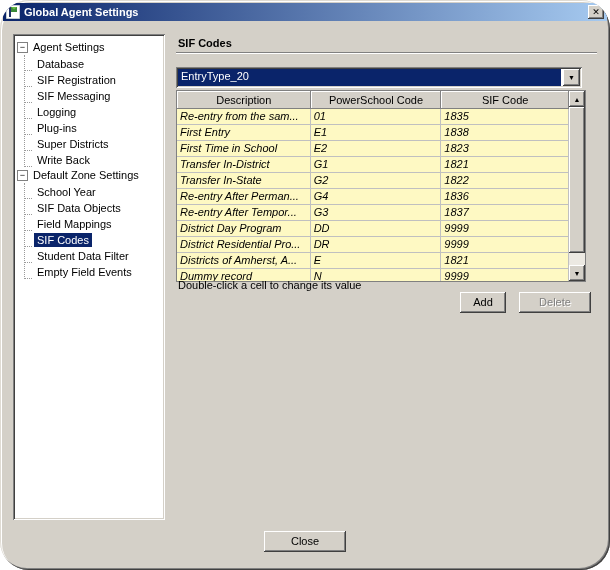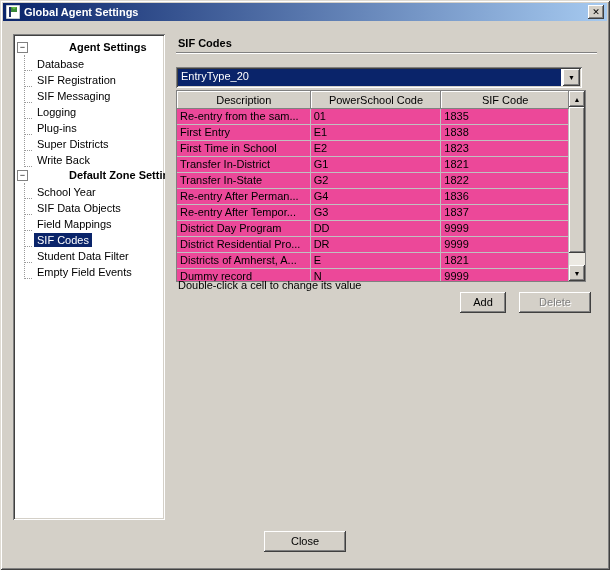--- a/index.html
+++ b/index.html
@@ -14,20 +14,21 @@
     position: relative;
     width: 610px;
     height: 570px;
     background: var(--chrome, #d4d0c8);
     box-shadow:
       inset 1px 1px 0 #dfdbd3,
       inset -1px -1px 0 #404040,
       inset 2px 2px 0 #ffffff,
       inset -2px -2px 0 #808080;
     overflow: hidden;
+    border-radius: 29px;
   }
   
   .titlebar {
     position: absolute; left: 3px; top: 3px; right: 3px; height: 18px;
     background: linear-gradient(to right, var(--titlebar-start, #0a246a), var(--titlebar-end, #a6caf0));
     display: flex; align-items: center; padding: 0 3px;
   }
   .app-icon { width: 14px; height: 14px; flex: 0 0 auto; }
   .titlebar .title {
     color: #fff; font-weight: bold; margin-left: 4px; flex: 1;
@@ -54,21 +55,21 @@
     position: absolute; left: 13px; top: 34px; width: 152px; height: 486px;
     background: #fff; padding: 5px 2px 2px 3px; overflow: hidden;
   }
   .tree-row { height: 16px; display: flex; align-items: center; }
   .expander {
     width: 11px; height: 11px; flex: 0 0 auto;
     border: 1px solid #808080; background: #fff;
     font-size: 9px; line-height: 9px; text-align: center;
     margin: 0 3px 0 1px;
   }
-  .sec-label { font-weight: bold; padding: 0 2px; white-space: nowrap; margin-left: 36px; }
+  .sec-label { font-weight: normal; padding: 0 2px; white-space: nowrap; }
   .tree-children { margin-left: 8px; border-left: 1px dotted #9a9a9a; }
   .tree-item { height: 16px; display: flex; align-items: flex-end; }
   .tree-item .dash { width: 7px; border-top: 1px dotted #9a9a9a; margin-right: 2px; flex: 0 0 auto; }
   .tree-item .lbl { padding: 1px 3px; white-space: nowrap; }
   .tree-item.selected .lbl { background: var(--selection, #0a246a); color: #fff; }
   
   .heading { position: absolute; left: 178px; top: 37px; font-weight: bold; }
   .divider {
     position: absolute; left: 176px; top: 52px; width: 421px; height: 2px;
     border-top: 1px solid #808080; border-bottom: 1px solid #fff;
@@ -83,32 +84,32 @@
     white-space: nowrap; overflow: hidden;
   }
   .combo-btn {
     width: 17px; margin: 2px; flex: 0 0 auto;
     display: flex; align-items: center; justify-content: center;
     font-size: 7px; line-height: 1;
   }
   
   .table-wrap {
     position: absolute; left: 176px; top: 90px; width: 410px; height: 192px;
-    background: #ec4899; border: 1px solid #808080; display: flex;
+    background: #fef9c3; border: 1px solid #808080; display: flex;
   }
   .table-main { width: 392px; overflow: hidden; }
   .thead { display: flex; height: 18px; }
   .th {
     background: var(--chrome, #d4d0c8);
     box-shadow: inset -1px -1px 0 #808080, inset 1px 1px 0 #fff;
     display: flex; align-items: center; justify-content: center;
     white-space: nowrap; overflow: hidden;
   }
   .tbody { overflow: hidden; height: 172px; }
-  .tr { display: flex; height: 16px; }
+  .tr { display: flex; height: 16px; font-style: italic; }
   .td {
     border-right: 1px solid #c0c0c0; border-bottom: 1px solid #c0c0c0;
     padding: 1px 3px; white-space: nowrap; overflow: hidden; line-height: 13px;
   }
   .c0 { width: 135px; } .c1 { width: 132px; } .c2 { width: 129px; }
   
   .scrollbar {
     width: 16px; position: relative; flex: 0 0 auto;
     background: #ece9e2;
   }

